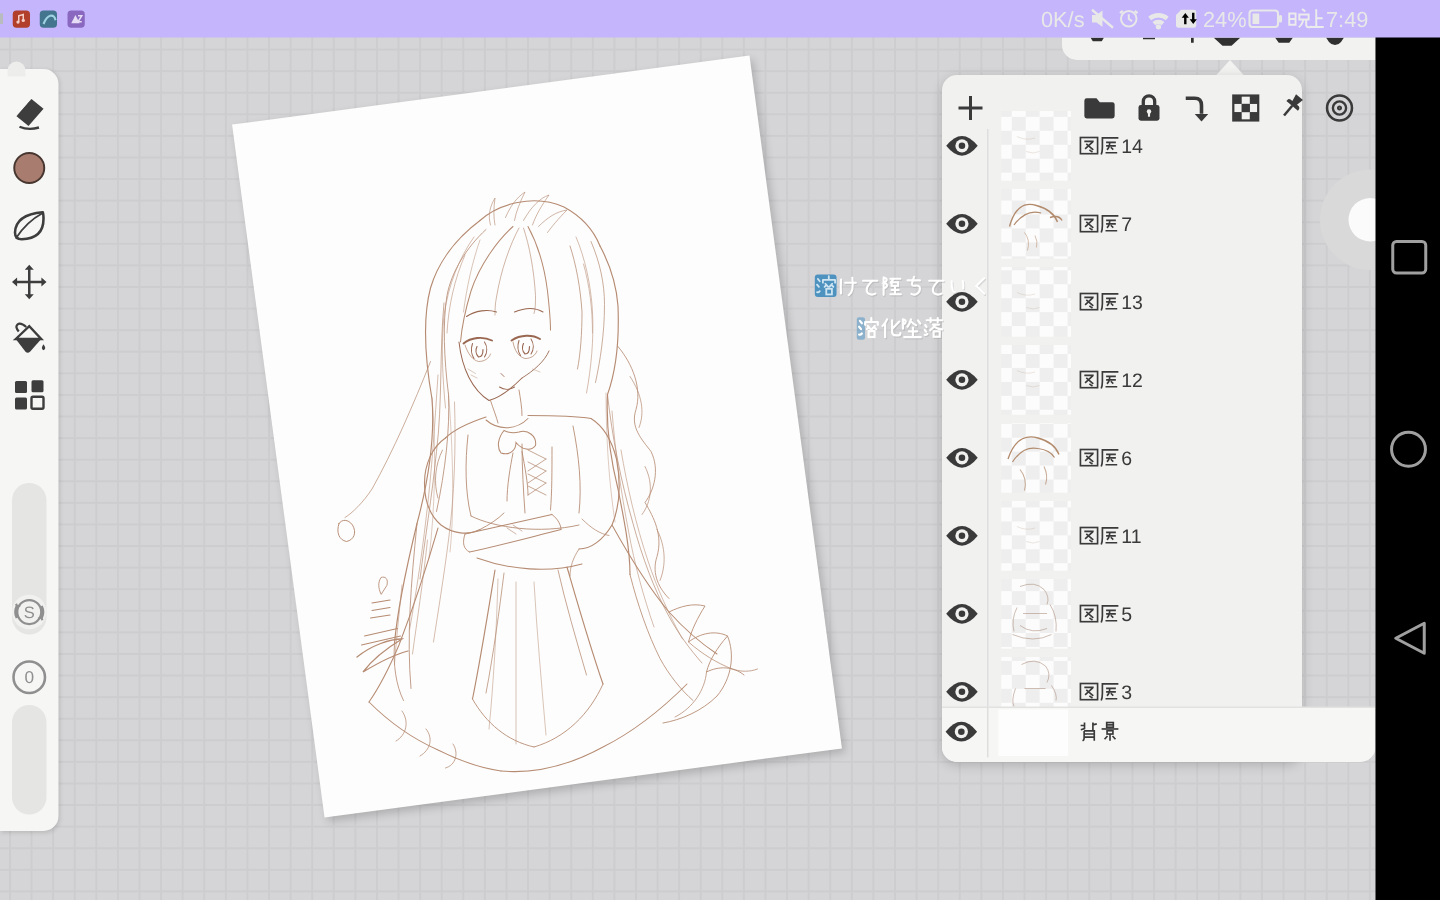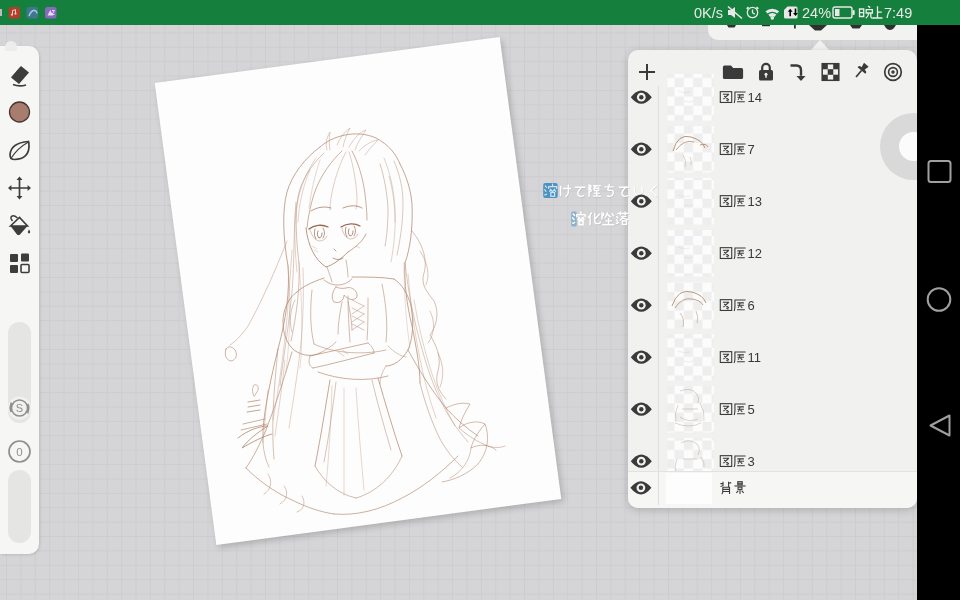--- a/index.html
+++ b/index.html
@@ -1,30 +1,30 @@
 <!DOCTYPE html>
 <html><head>
 <meta charset="utf-8">
 <style>
 html,body{margin:0;padding:0;}
 body{width:960px;height:600px;overflow:hidden;font-family:"Liberation Sans",sans-serif;}
 .stage{position:absolute;left:0;top:0;width:960px;height:600px;background-color:#d5d5d7;
  background-image:linear-gradient(#cdcdd0 1px,transparent 1px),linear-gradient(90deg,#cdcdd0 1px,transparent 1px);
  background-size:14.4px 14.4px;background-position:6px 3.6px;}
-.statusbar{position:absolute;left:0;top:0;width:960px;height:25px;background:#15803d;z-index:20;}
+.statusbar{position:absolute;left:0;top:0;width:960px;height:25px;background:#c4b5fd;z-index:20;}
 .navbar{position:absolute;left:917px;top:0;width:43px;height:600px;background:#000;z-index:15;}
 .canvas{position:absolute;left:183.6px;top:58px;width:348px;height:466px;background:#fdfdfd;
  transform:rotate(-7.6deg);box-shadow:2px 3px 6px rgba(0,0,0,0.18);z-index:2;}
 .sketch{position:absolute;left:0;top:0;z-index:3;pointer-events:none;}
 .lefttool{position:absolute;left:0;top:46px;width:39px;height:508px;background:#f6f6f5;
  border-radius:0 10px 10px 0;box-shadow:1px 1px 3px rgba(0,0,0,0.12);z-index:5;}
 .lefttool::before{content:"";position:absolute;left:5px;top:-5px;width:12px;height:10px;border-radius:6px 6px 0 0;background:#ededec;}
 .topstrip{position:absolute;left:708px;top:25px;width:209px;height:15px;background:#f2f2f1;
  border-radius:0 0 0 10px;z-index:5;}
-.panel{position:absolute;left:628px;top:50px;width:289px;height:458px;background:#f1f1f0;
+.panel{position:absolute;left:628px;top:50px;width:240px;height:458px;background:#f1f1f0;
  border-radius:10px;box-shadow:0 2px 8px rgba(0,0,0,0.18);z-index:6;}
 .notch{position:absolute;left:810px;top:40px;width:0;height:0;border-left:10px solid transparent;
  border-right:10px solid transparent;border-bottom:11px solid #f2f2f1;z-index:6;}
 .donut{position:absolute;left:880px;top:113px;width:67px;height:67px;border-radius:50%;
  background:#d9d9d9;z-index:7;}
 .donut::after{content:"";position:absolute;left:19px;top:19px;width:29px;height:29px;border-radius:50%;background:#fbfbfb;}
 .ime{position:absolute;z-index:12;}
 </style>
 </head>
 <body>

